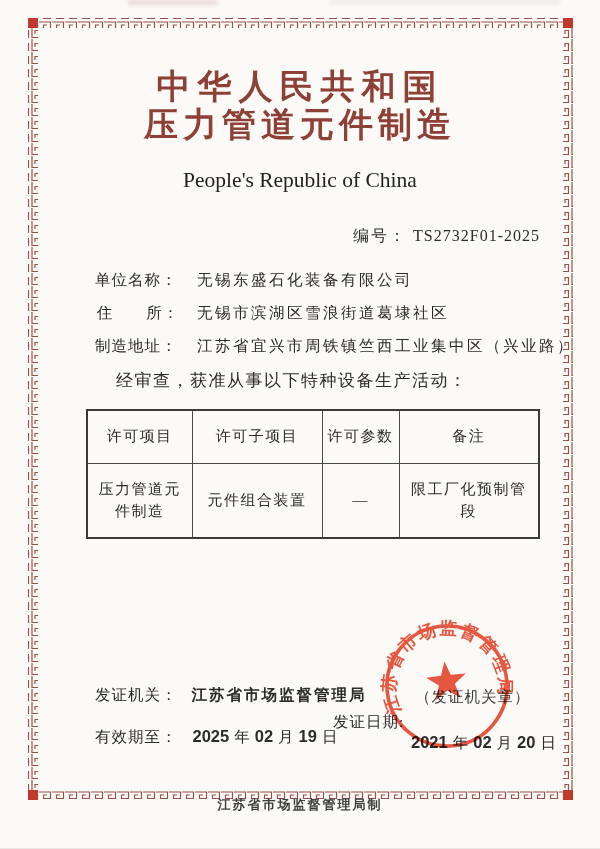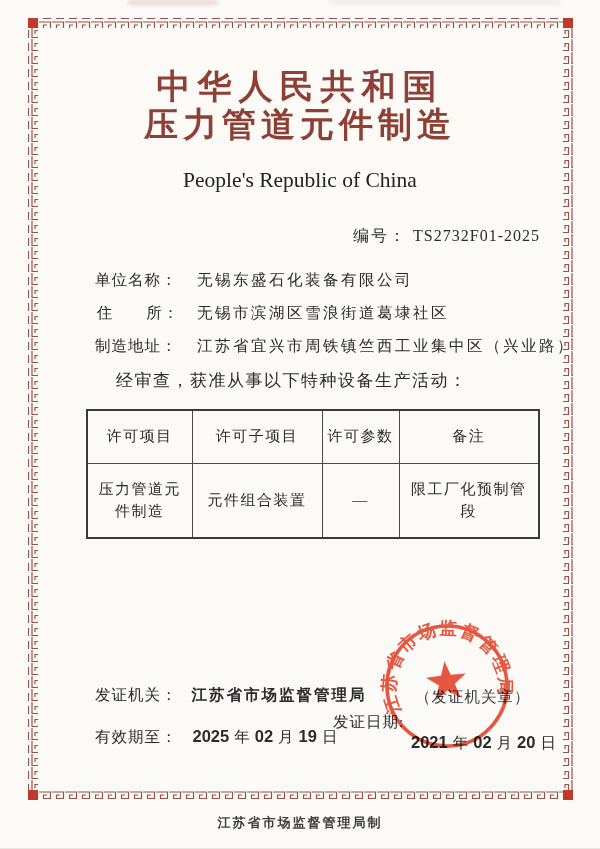--- a/index.html
+++ b/index.html
@@ -51,21 +51,21 @@
   .dateline{font-size:15.5px;white-space:nowrap;}
   .valid{left:95px;top:727px;}
   .dateline .num{font-family:"Liberation Sans","DejaVu Sans",sans-serif;font-weight:bold;font-size:16.5px;margin:0 5px;}
   .dateline .flabel{letter-spacing:1px;margin-right:10px;}
   .issue-label{left:333px;top:712px;font-size:15.5px;letter-spacing:1px;}
   .issue-value{left:406px;top:733px;}
 
   .seal-caption{left:415px;top:687px;font-size:15.5px;color:#3c3c3c;letter-spacing:1px;}
   .seal{left:377px;top:616px;mix-blend-mode:multiply;transform:rotate(-6deg);}
 
-  .footer{left:0;top:814px;width:600px;text-align:center;
+  .footer{left:0;top:796px;width:600px;text-align:center;
     font-family:"Liberation Sans","DejaVu Sans",sans-serif;
     font-weight:600;font-size:13px;letter-spacing:2px;color:#3d3d3d;}
 </style>
 </head>
 <body>
 
 <div class="page">
 
   <svg class="abs" width="600" height="849" style="left:0;top:0;">
     <defs>

